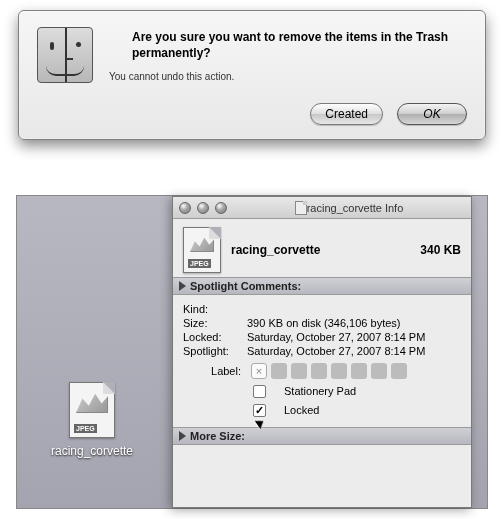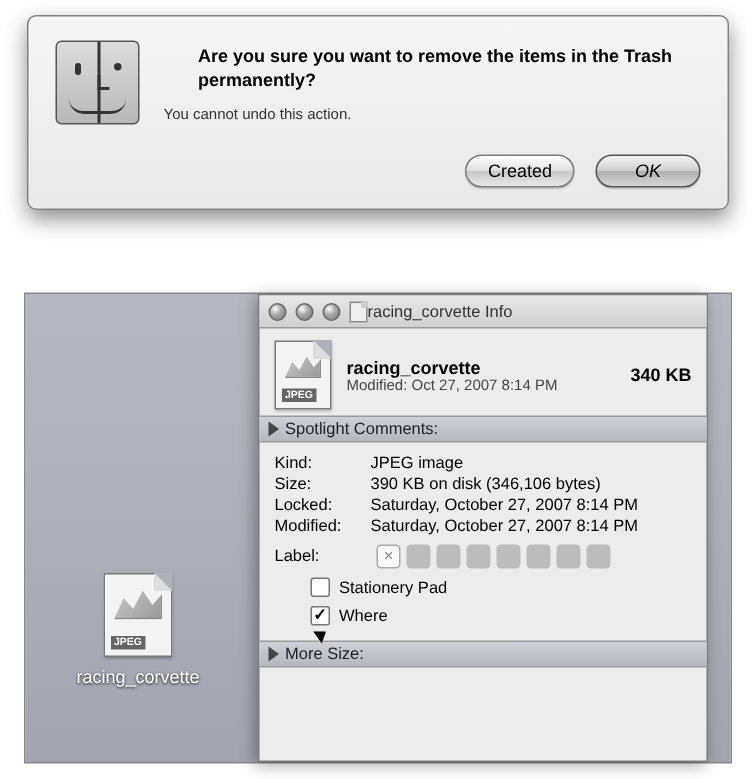--- a/index.html
+++ b/index.html
@@ -100,56 +100,56 @@
   .titlebar {
     height:22px; display:flex; align-items:center;
     background:linear-gradient(#e8e8e8,#cfcfcf);
     border-bottom:1px solid #9a9a9a;
     padding:0 6px; gap:6px;
   }
   .tl-btn { width:12px; height:12px; border-radius:50%;
     background:radial-gradient(circle at 35% 30%,#fff,#aaa 40%,#777);
     border:1px solid #666; cursor:pointer;}
   .tl-title { flex:1; text-align:center; font-size:11px; color:#333;
-    display:flex; align-items:center; justify-content:flex-start; gap:0;}
+    display:flex; align-items:center; justify-content:center; gap:0;}
   .tl-mini { width:12px; height:14px; background:#eee; border:1px solid #888; position:relative;}
   .tl-mini::after{content:"";position:absolute;right:-1px;top:-1px;border-top:4px solid #cfcfcf;border-left:4px solid #ccc;}
 
   .info-header {
     display:flex; align-items:center; gap:10px;
     padding:8px 10px 4px 10px;
   }
   .info-header .file-page { width:38px; height:46px; margin:0;}
   .info-header .file-thumb{height:18px;}
   .info-hname { font-weight:bold; font-size:12px; }
   .info-hmod { font-size:10px; color:#444; }
   .info-hsize { margin-left:auto; font-size:12px; font-weight:bold; }
 
   .section-bar {
     background:linear-gradient(#cfcfd6,#b7b7c0);
     border-top:1px solid #9a9a9a; border-bottom:1px solid #9a9a9a;
-    padding:2px 6px; font-size:11px; font-weight:normal; color:#222;
+    padding:2px 6px; font-size:11px; font-weight:bold; color:#222;
     display:flex; align-items:center; gap:4px; cursor:pointer;
   }
   .tri { display:inline-block; width:0; height:0; }
   .tri.right { border-top:5px solid transparent; border-bottom:5px solid transparent; border-left:7px solid #444;}
   .tri.down { border-left:5px solid transparent; border-right:5px solid transparent; border-top:7px solid #444;}
 
   .general-body { padding:6px 10px 10px 10px; font-size:11px; color:#000; }
   .kv { display:flex; margin:2px 0; }
   .kv .k { width:64px; color:#000; padding-right:6px;}
   .kv .v { flex:1; }
   .label-row { display:flex; align-items:center; gap:4px; margin-top:6px;}
   .label-x {
     width:16px; height:16px; border:1px solid #aaa; border-radius:3px;
     display:flex; align-items:center; justify-content:center;
     color:#888; font-size:11px; background:#fafafa; cursor:pointer;
   }
   .swatch { width:16px; height:16px; border-radius:3px; background:#bcbcbc; cursor:pointer;}
-  .chk-row { display:flex; align-items:center; gap:6px; margin-top:6px; margin-left:24px;}
+  .chk-row { display:flex; gap:18px; margin-top:6px; margin-left:70px;}
   .chk {
     width:13px; height:13px; border:1px solid #777; background:#fff; border-radius:2px;
     display:flex; align-items:center; justify-content:center; font-size:11px; cursor:pointer;
   }
   .chk.checked::after{ content:"✓"; color:#000; font-weight:bold; line-height:1;}
   .cursor-arrow {
     position:absolute; width:0; height:0;
     border-left:7px solid #000; border-top:5px solid transparent; border-bottom:5px solid transparent;
     transform:rotate(-35deg);
     filter:drop-shadow(0 0 1px #fff);
@@ -198,68 +198,66 @@
       </span>
     </div>
 
     <div class="info-header">
       <div class="file-page">
         <div class="file-thumb"></div>
         <span class="file-jpeg">JPEG</span>
       </div>
       <div>
         <div class="info-hname">racing_corvette</div>
-        <div class="info-hmod">Modified: Oct 27, 2007 8:14 PM</div>
       </div>
       <div class="info-hsize">340 KB</div>
     </div>
 
     <div class="section-bar">
       <span class="tri right"></span>
       <span>Spotlight Comments:</span>
     </div>
 
 
     <div class="general-body">
       <div class="kv">
           <div class="k">Kind:</div>
-        <div class="v">JPEG image</div>
         </div>
       <div class="kv">
           <div class="k">Size:</div>
         <div class="v">390 KB on disk (346,106 bytes)</div>
         </div>
       <div class="kv">
           <div class="k">Locked:</div>
         <div class="v">Saturday, October 27, 2007 8:14 PM</div>
         </div>
       <div class="kv">
-          <div class="k">Modified:</div>
+          <div class="k">Spotlight:</div>
         <div class="v">Saturday, October 27, 2007 8:14 PM</div>
         </div>
 
       <div class="label-row">
-        <div class="k" style="width:64px;padding-right:6px">Label:</div>
+        <div class="k" style="width:64px;text-align:right;padding-right:6px">Label:</div>
         <div class="label-x">×</div>
         <div class="swatch"></div>
         <div class="swatch"></div>
         <div class="swatch"></div>
         <div class="swatch"></div>
         <div class="swatch"></div>
         <div class="swatch"></div>
         <div class="swatch"></div>
       </div>
 
       <div class="chk-row">
         <span class="chk"></span>
         <span>Stationery Pad</span>
       </div>
       <div class="chk-row" style="position:relative;">
         <span class="chk checked"></span>
-        <span>Where</span>
+        <span>Locked</span>
         <span class="cursor-arrow" style="left:4px; top:14px;"></span>
       </div>
     </div>
 
     <div class="section-bar">
       <span class="tri right"></span>
       <span>More Size:</span>
     </div>
   </div>
 </div>

